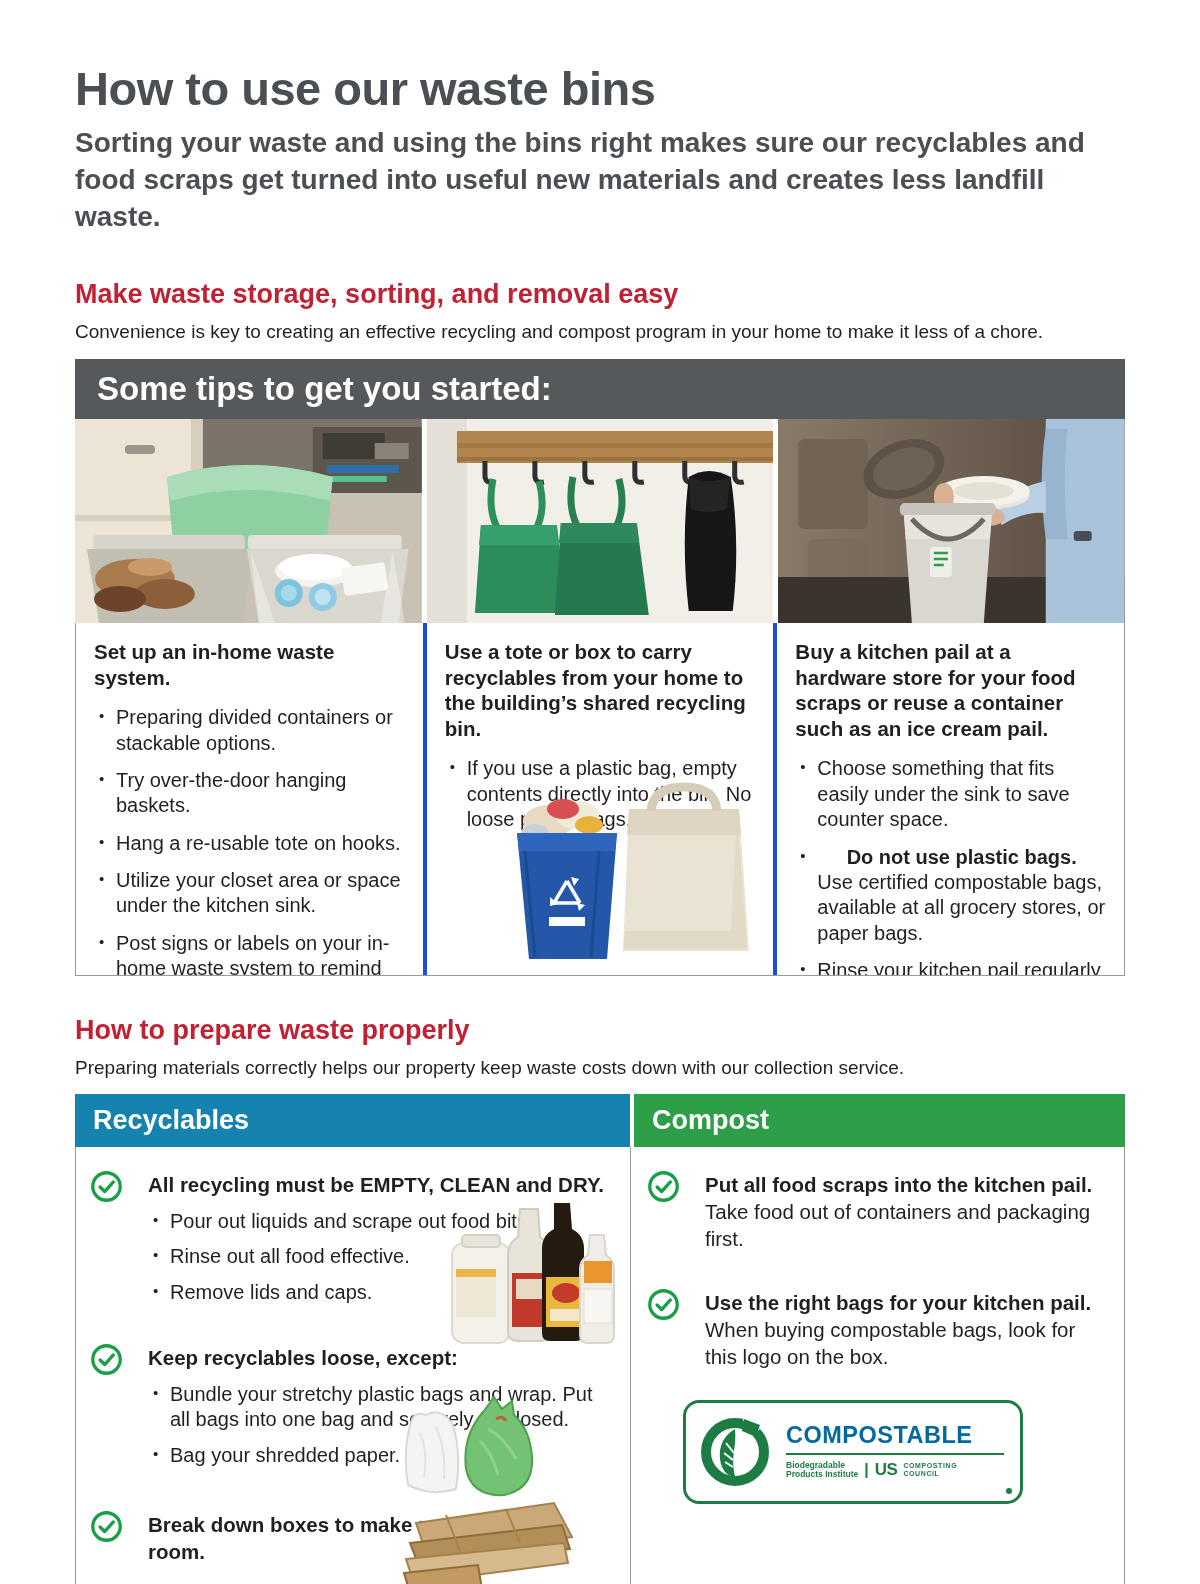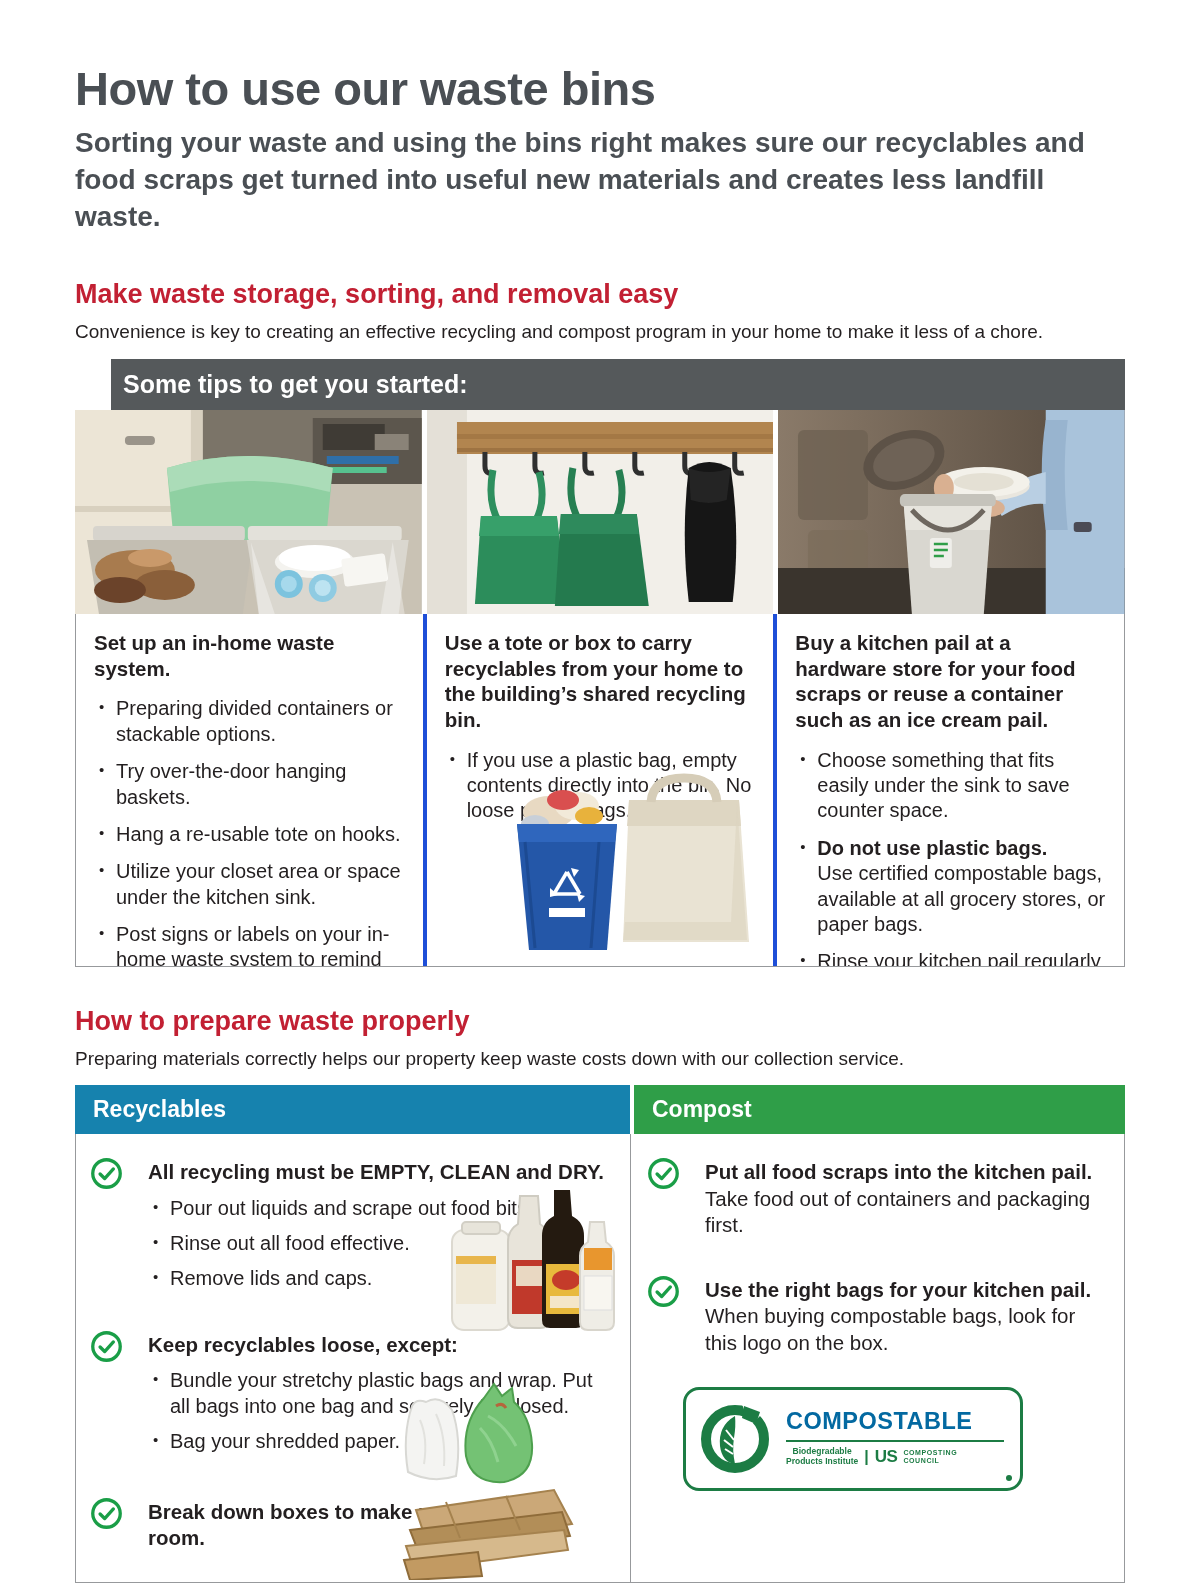--- a/index.html
+++ b/index.html
@@ -2,43 +2,43 @@
 <html><head>
 <meta charset="utf-8">
 <style>
   html,body{margin:0;padding:0;}
   body{
     width:1200px;height:1584px;overflow:hidden;background:#ffffff;
     font-family:"Liberation Sans",sans-serif;color:#231f20;
     -webkit-font-smoothing:antialiased;
   }
   .page{padding:64px 75px 0 75px;}
-  .b{font-weight:700;}
+  .b{font-weight:700;text-align:center;}
   .block{display:block;}
 
   
   .title{
     font-size:47px;font-weight:700;color:#4a4f54;letter-spacing:-0.5px;
     margin:0 0 12px 0;line-height:1.05;
   }
   .intro{
     font-size:28px;font-weight:700;color:#4a4f54;line-height:1.32;
     margin:0;max-width:1040px;
   }
   .red-h{
     color:#c22033;font-size:27px;font-weight:700;margin:44px 0 10px 0;line-height:1.1;
   }
   .red-h.second{margin-top:40px;}
   .body-p{font-size:19px;margin:0 0 14px 0;line-height:1.3;color:#231f20;}
 
   
   .tips{margin-top:4px;}
   .tips-banner{
-    background:#55595b;color:#ffffff;font-size:25px;font-weight:700;
-    padding:12px 12px;line-height:1.1;margin-left:36px;
+    background:#55595b;color:#ffffff;font-size:33px;font-weight:700;
+    padding:12px 22px;line-height:1.1;
   }
   .photo-row{display:flex;gap:5px;}
   .photo{flex:1;height:204px;overflow:hidden;position:relative;background:#ddd;}
   .photo svg{display:block;width:100%;height:100%;}
   .tips-body{
     display:flex;border:1px solid #97999c;border-top:none;height:352px;overflow:hidden;
   }
   .tip-col{flex:1;padding:16px 18px 0 18px;position:relative;}
   .tip-col + .tip-col{border-left:4px solid #1d4ed8;}
   .tip-lead{font-size:20.5px;font-weight:700;line-height:1.25;margin-bottom:15px;}
@@ -49,21 +49,21 @@
   }
   ul.dots li::before{
     content:"•";position:absolute;left:5px;top:1px;font-size:15px;color:#231f20;
   }
   .tote-img{position:absolute;right:14px;bottom:8px;}
 
   
   .prep{margin-top:6px;}
   .prep-headers{display:flex;gap:4px;}
   .prep-header{
-    color:#fff;font-size:23px;font-weight:700;padding:11px 18px;line-height:1.15;
+    color:#fff;font-size:27px;font-weight:700;padding:11px 18px;line-height:1.15;
   }
   .prep-header.blue{width:519px;background:#1682ae;}
   .prep-header.green{flex:1;background:#2f9e48;}
   .prep-body{display:flex;border:1px solid #97999c;border-top:none;height:448px;overflow:hidden;}
   .prep-col{position:relative;}
   .prep-col.left{width:555px;border-right:1px solid #97999c;padding:4px 14px 0 14px;box-sizing:border-box;}
   .prep-col.right{flex:1;padding:4px 16px 0 16px;}
   .check-item{display:flex;margin-top:21px;}
   .check-icon{width:33px;height:33px;flex:none;margin-right:13px;margin-top:-2px;}
   .check-text{font-size:20.5px;line-height:1.3;margin-left:12px;}
@@ -80,21 +80,21 @@
   .bpi-logo::after{
     content:"";position:absolute;right:8px;bottom:7px;width:6px;height:6px;
     border-radius:50%;background:#1c7c44;
   }
   .bpi-right{flex:1;}
   .bpi-word{
     color:#0369a1;font-size:23.5px;font-weight:700;letter-spacing:0.5px;line-height:1;
   }
   .bpi-rule{height:2px;background:#1c7c44;margin:6px 0 5px 0;}
   .bpi-sub{display:flex;align-items:center;gap:6px;color:#1c7c44;}
-  .bpi-left-lines span{display:block;font-size:8.5px;font-weight:700;line-height:1.15;text-align:center;}
+  .bpi-left-lines span{display:block;font-size:8.5px;font-weight:700;line-height:1.15;}
   .bpi-sep{font-size:16px;font-weight:700;}
   .bpi-us{font-size:17px;font-weight:700;letter-spacing:-0.5px;}
   .bpi-council span{display:block;font-size:7px;font-weight:700;letter-spacing:0.6px;line-height:1.15;}
 </style>
 </head>
 <body>
 
 <div class="page">
 
   <h1 class="title">How to use our waste bins</h1>

